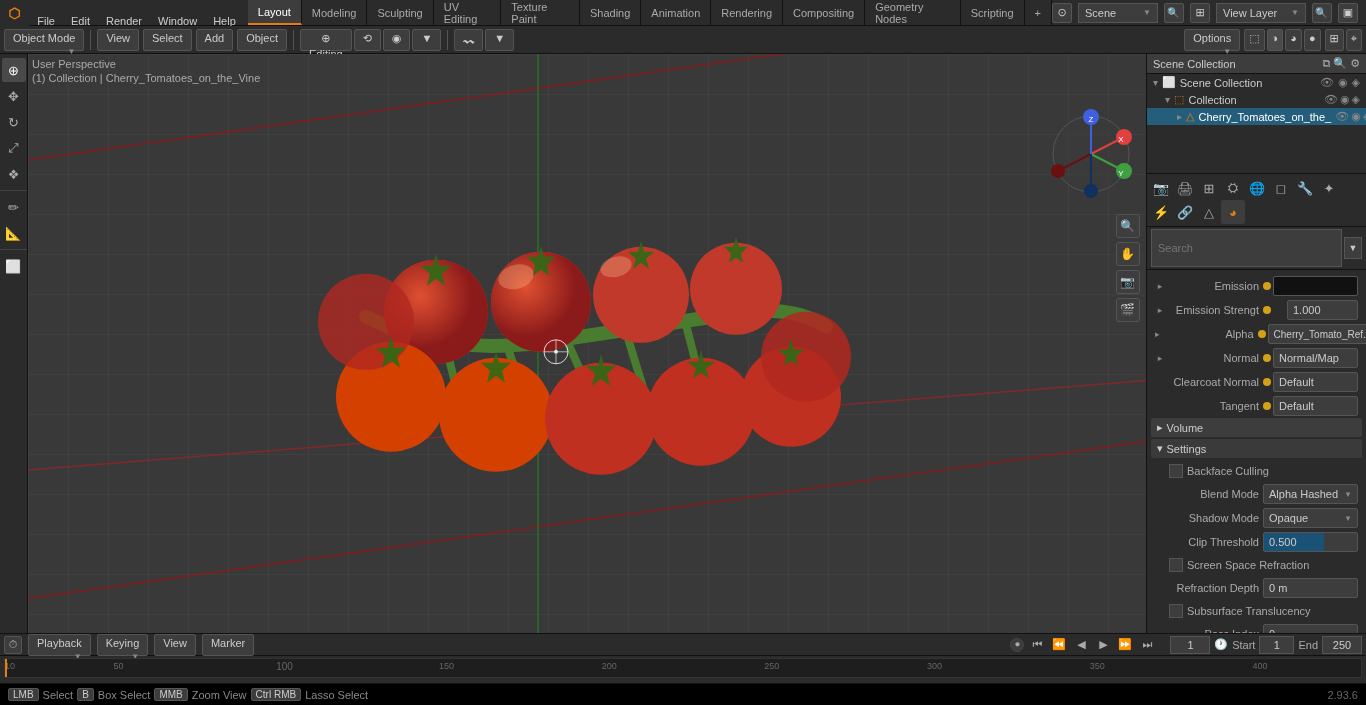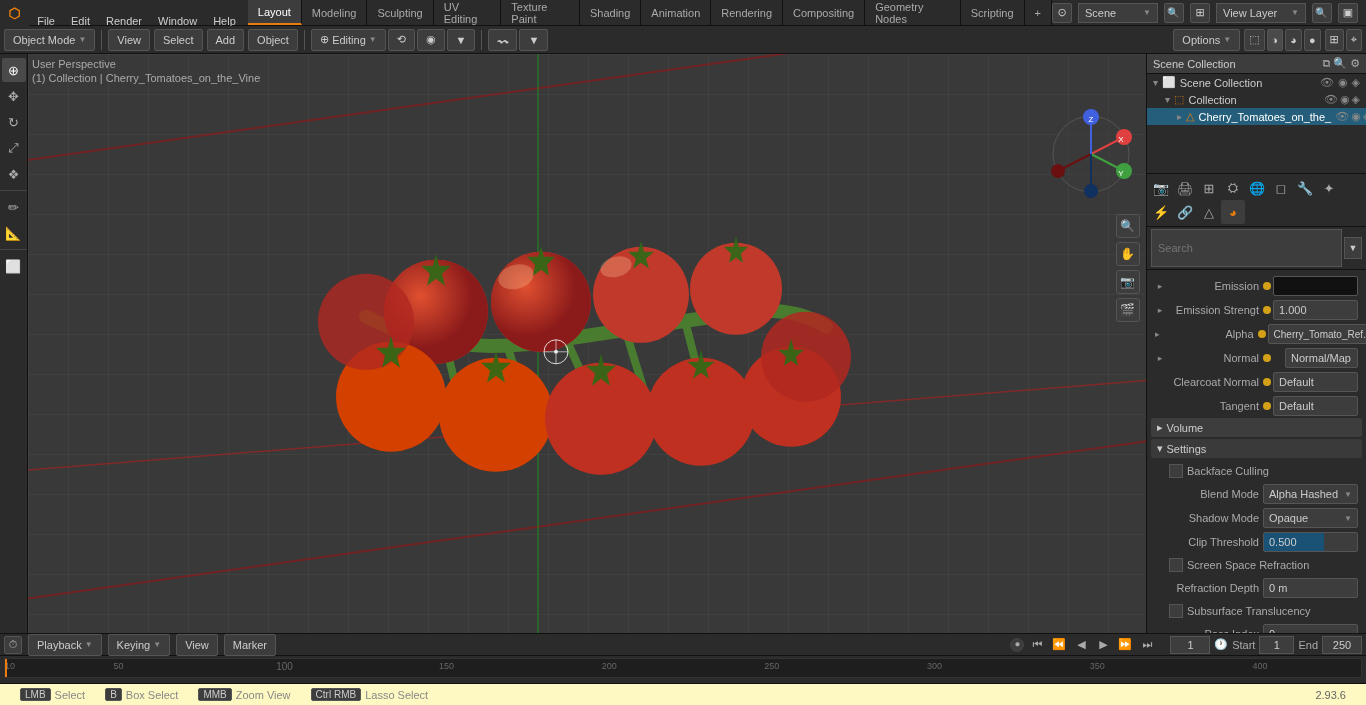--- a/index.html
+++ b/index.html
@@ -121,20 +121,21 @@
       border: 1px solid #555;
       color: #ccc;
       padding: 2px 8px;
       font-size: 11px;
       height: 22px;
       display: flex;
       align-items: center;
       gap: 3px;
       cursor: pointer;
       border-radius: 2px;
+      flex-direction: column;
     }
     .toolbar-sep {
       width: 1px;
       height: 20px;
       background: #555;
       margin: 0 2px;
     }
     .toolbar-right {
       margin-left: auto;
       display: flex;
@@ -409,26 +410,26 @@
       align-items: center;
       justify-content: center;
       cursor: pointer;
       color: #aaa;
       font-size: 11px;
     }
 
     
     .statusbar {
       height: 22px;
-      background: #fef9c3;
+      background: #000000;
       border-top: 1px solid #111;
       display: flex;
       align-items: center;
-      padding: 0 20px;
-      gap: 20px;
+      padding: 0 8px;
+      gap: 4px;
       flex-shrink: 0;
     }
     .status-item {
       display: flex;
       align-items: center;
       gap: 4px;
       color: #888;
       font-size: 11px;
     }
     .status-key {
@@ -780,39 +781,39 @@
         <span class="prop-label">Emission</span>
         <div style="display:flex;align-items:center;gap:2px;flex:1;">
           <div class="prop-socket yellow"></div>
           <div class="prop-value black"></div>
         </div>
       </div>
 
       <div class="prop-row">
         <div class="prop-arrow">▸</div>
         <span class="prop-label">Emission Strengt</span>
-        <div style="display:flex;align-items:center;gap:2px;flex:1;">
+        <div style="display:flex;align-items:center;gap:16px;flex:1;">
           <div class="prop-socket yellow"></div>
           <div class="prop-value">1.000</div>
         </div>
       </div>
 
       <div class="prop-row">
         <div class="prop-arrow">▸</div>
         <span class="prop-label">Alpha</span>
         <div style="display:flex;align-items:center;gap:2px;flex:1;">
           <div class="prop-socket yellow"></div>
           <div class="prop-value" style="font-size:10px;">Cherry_Tomato_Ref...</div>
         </div>
       </div>
 
       <div class="prop-row">
         <div class="prop-arrow">▸</div>
         <span class="prop-label">Normal</span>
-        <div style="display:flex;align-items:center;gap:14px;flex:1;">
+        <div style="display:flex;align-items:center;gap:2px;flex:1;">
           <div class="prop-socket yellow"></div>
           <div class="prop-value">Normal/Map</div>
         </div>
       </div>
 
       <div class="prop-row">
         <div style="width:10px;"></div>
         <span class="prop-label">Clearcoat Normal</span>
         <div style="display:flex;align-items:center;gap:2px;flex:1;">
           <div class="prop-socket yellow"></div>

